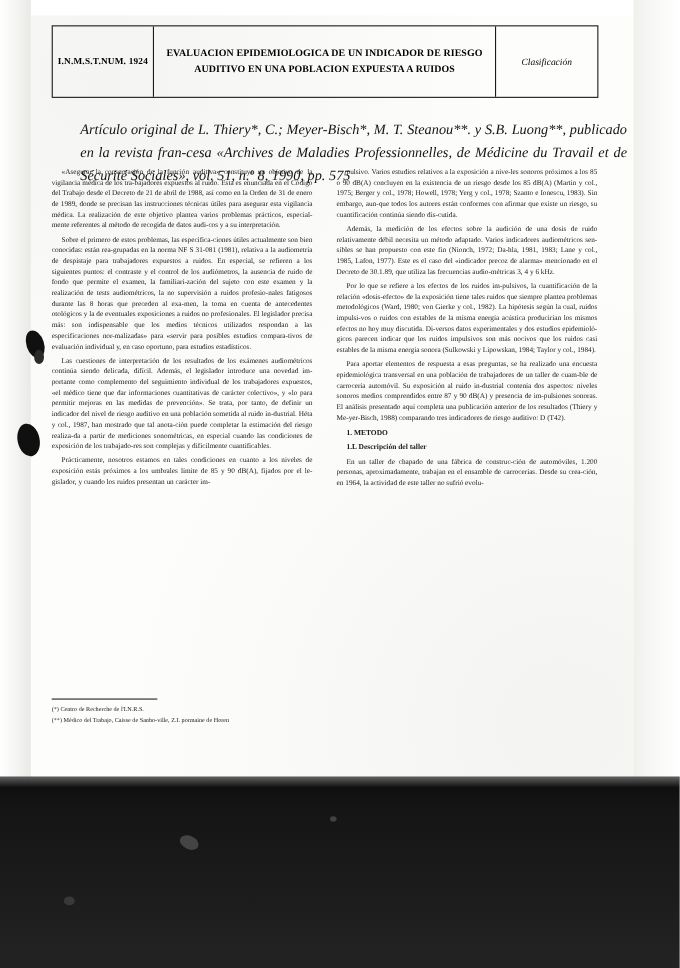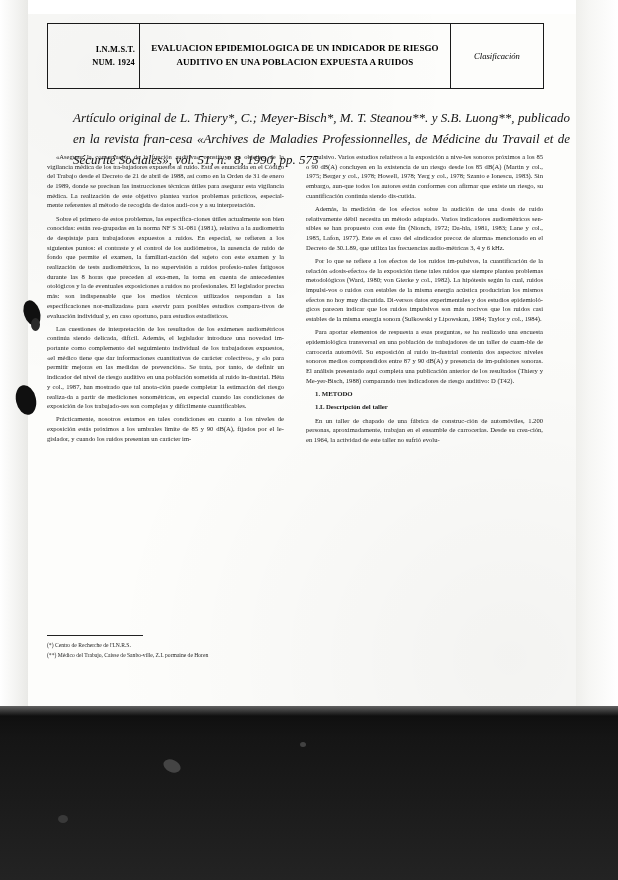--- a/index.html
+++ b/index.html
@@ -88,26 +88,25 @@
     display: flex;
     align-items: center;
     justify-content: center;
     text-align: center;
     padding: 2px 4px;
     box-sizing: border-box;
   }
   .hdr-left {
     width: 92px;
     border-right: 1.6px solid #1a1a1a;
-    flex-direction: column;
+    flex-direction: row;
     font-size: 8.4px;
     font-weight: bold;
     letter-spacing: .2px;
     line-height: 1.55;
-    align-items: flex-end;
   }
   .hdr-mid {
     flex: 1;
     border-right: 1.6px solid #1a1a1a;
     font-size: 9px;
     font-weight: bold;
     line-height: 1.52;
     letter-spacing: .1px;
     padding: 3px 6px;
   }

